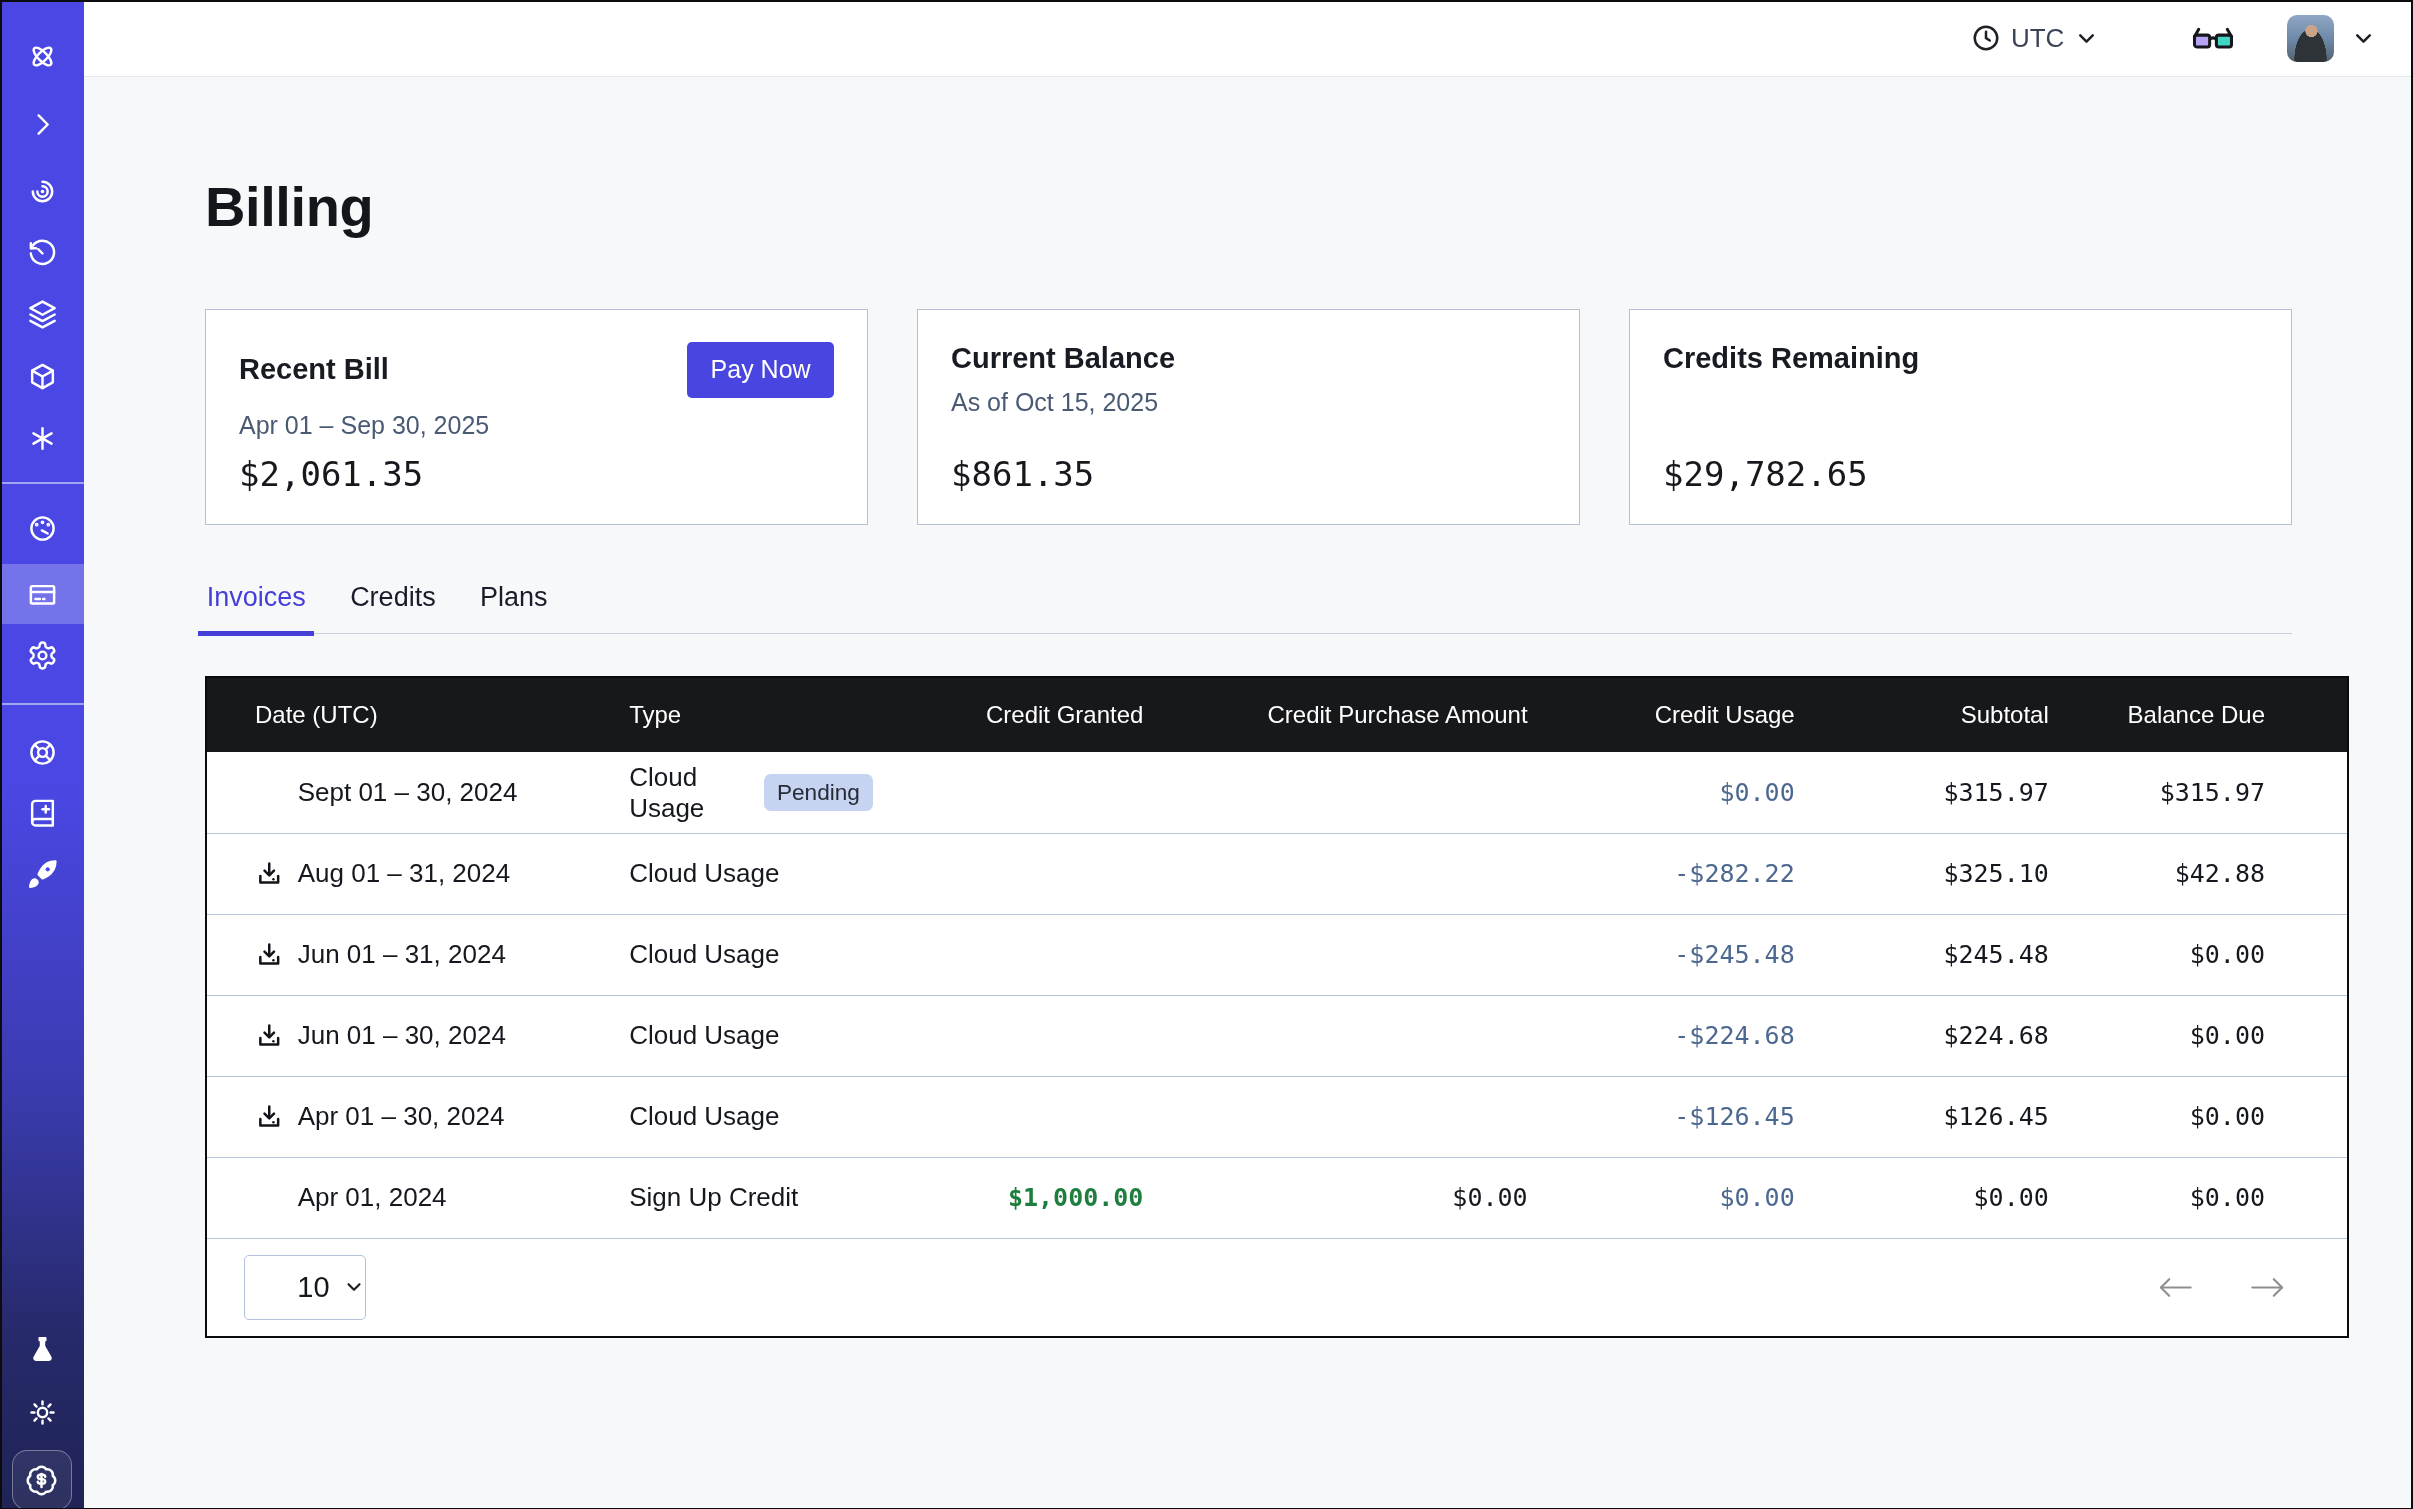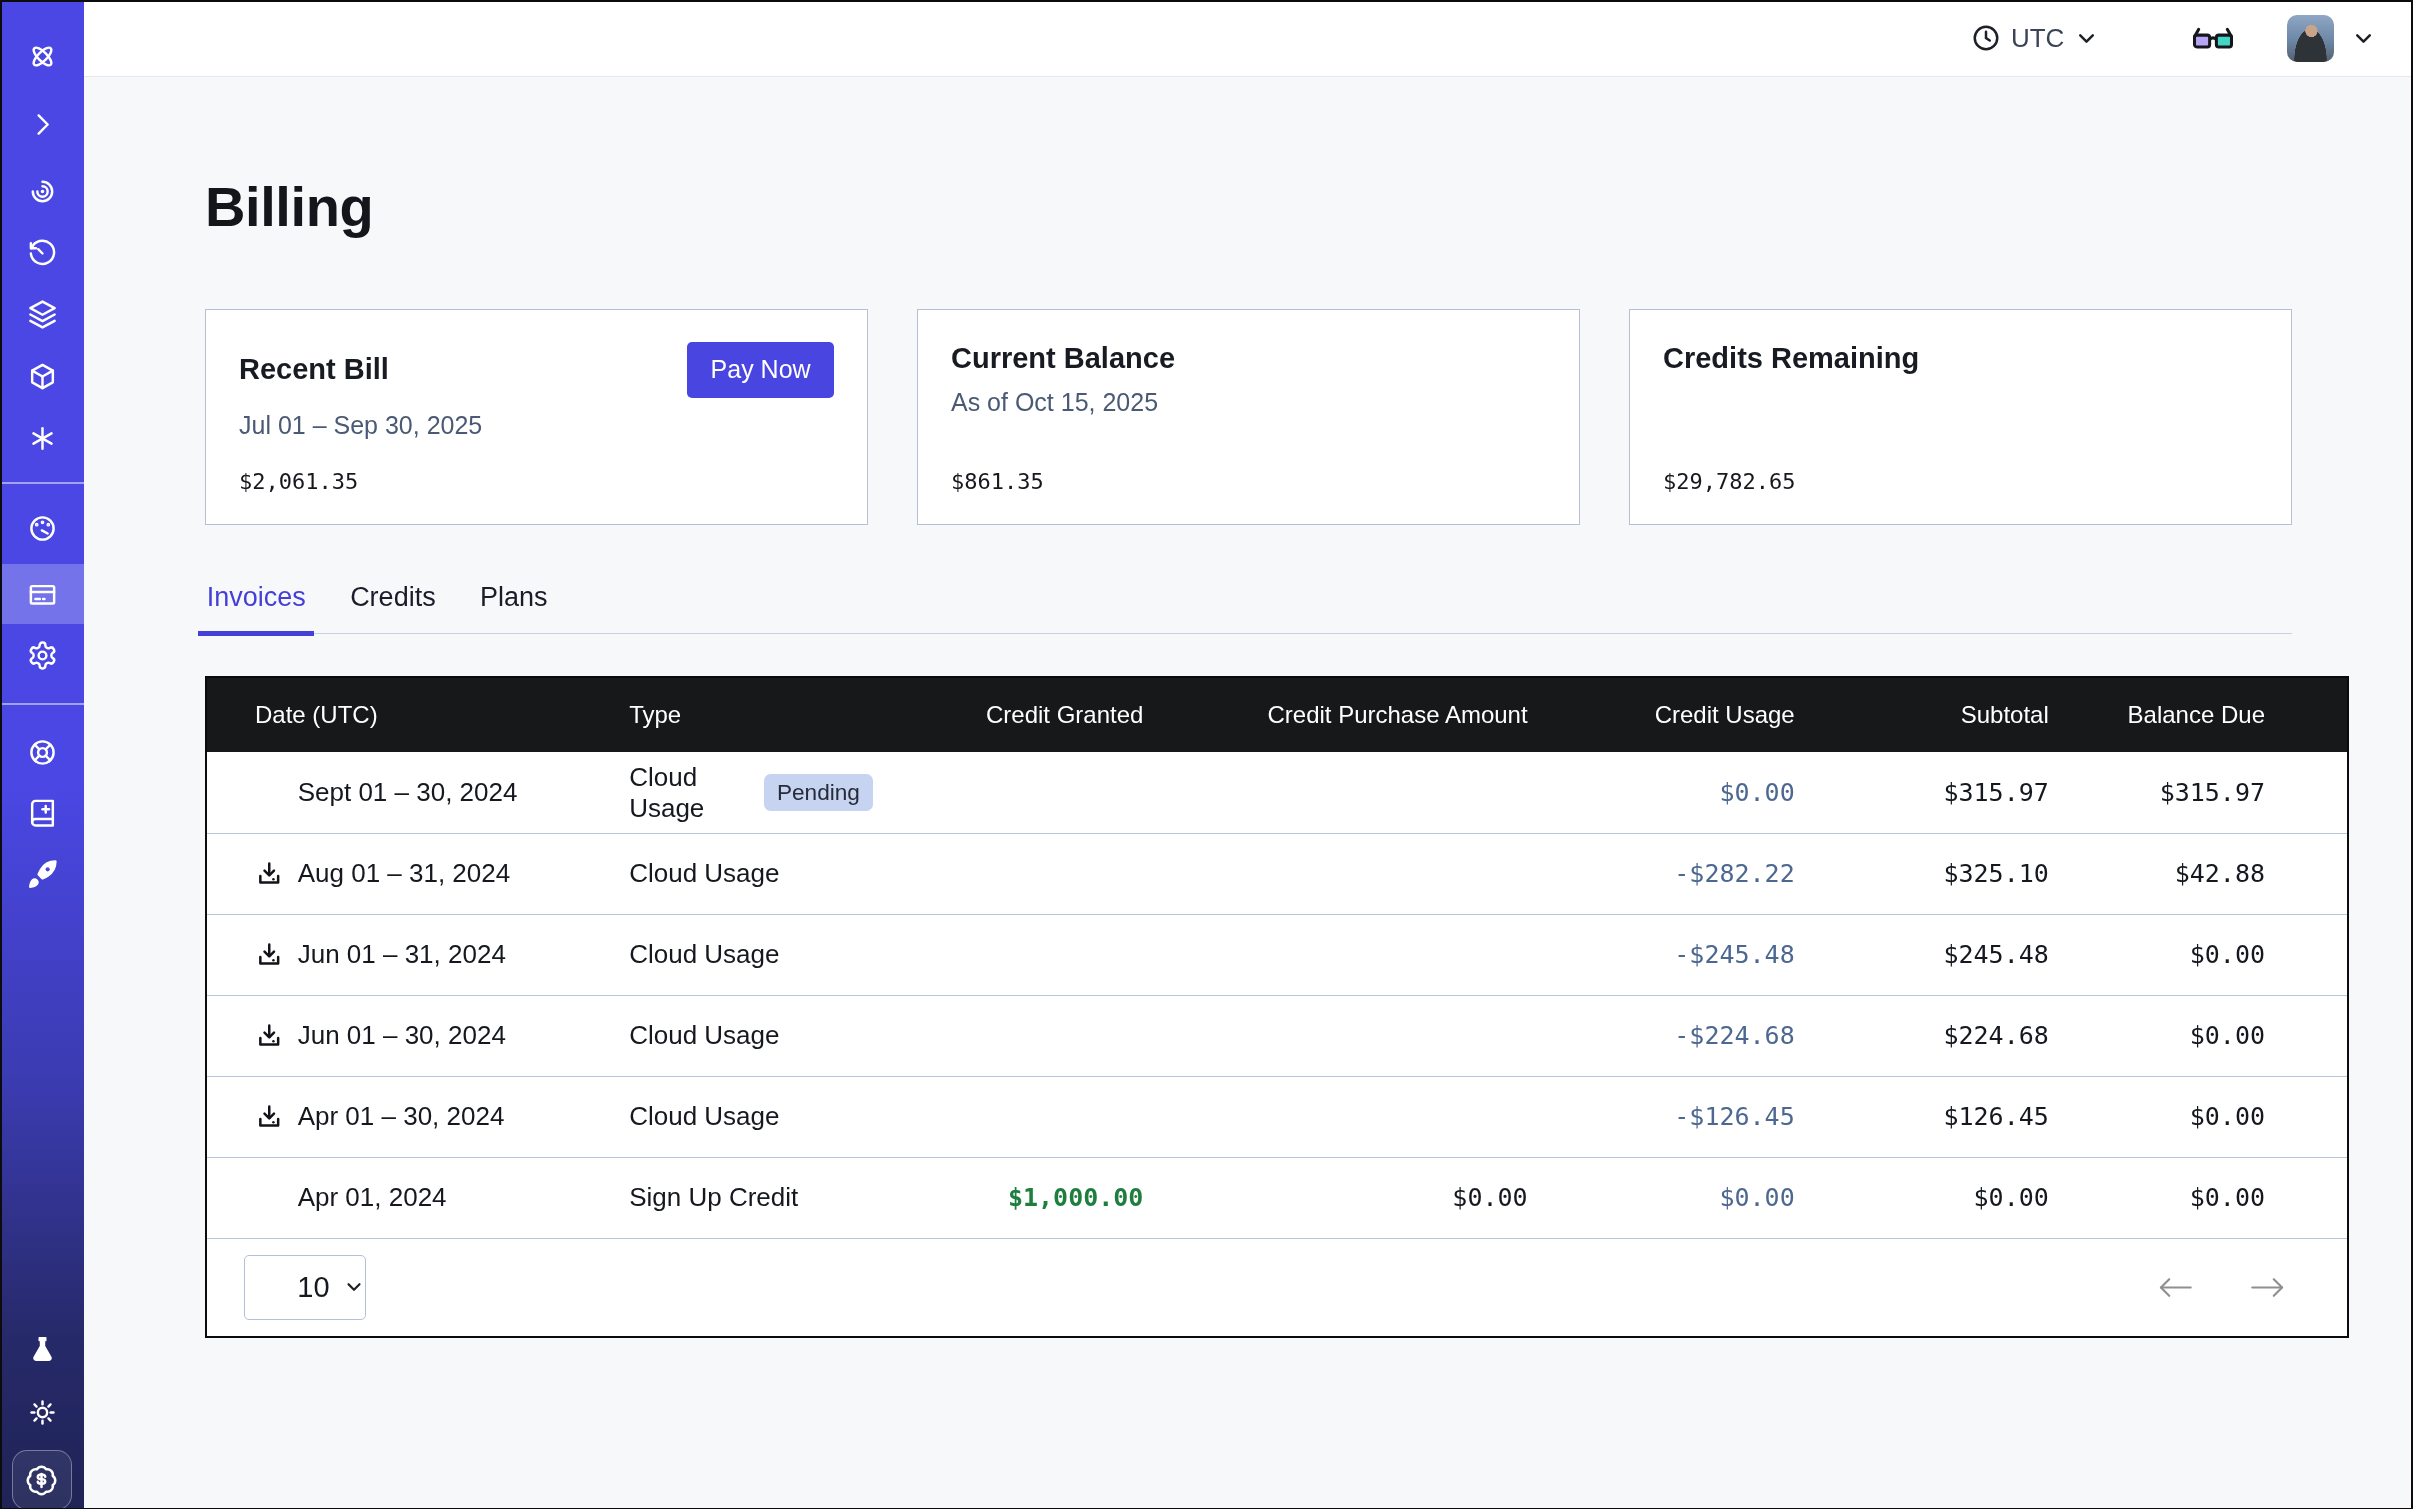--- a/index.html
+++ b/index.html
@@ -36,21 +36,21 @@
 
   
   .main { position:absolute; left:84px; top:77px; right:0; bottom:0; background:#f7f8fa; }
   .page-title { margin:97px 0 0 121px; font-size:56px; font-weight:600; letter-spacing:-0.4px; color:#14161b; }
 
   .cards { display:flex; gap:49px; margin:70px 121px 8px 121px; }
   .card { position:relative; width:680px; height:216px; background:#fff; border:1.7px solid #b5c0d6; padding:32px 33px; }
   .card-head { display:flex; align-items:center; justify-content:space-between; }
   .card-title { font-size:29px; font-weight:600; color:#181b22; }
   .card-sub { margin-top:13.4px; font-size:25px; color:#4a5a74; }
-  .card-amount { position:absolute; left:33px; bottom:30px; font-family:"DejaVu Sans Mono", monospace; font-size:22px; color:#16181d; }
+  .card-amount { position:absolute; left:33px; bottom:30px; font-family:"DejaVu Sans Mono", monospace; font-size:34px; color:#16181d; }
   .pay-btn { background:#4945e1; color:#fff; border:none; font-family:inherit; font-size:25px; padding:13.4px 23.4px; border-radius:5px; cursor:pointer; }
 
   .tabs { display:flex; gap:41px; margin:54px 121px 0 121px; border-bottom:1.7px solid #c9d1df; }
   .tab { font-size:27px; color:#191d2a; padding:3.3px 1.7px 20px 1.7px; cursor:pointer; position:relative; }
   .tab.active { color:#453fd8; }
   .tab.active::after { content:""; position:absolute; left:-6.7px; right:-6.7px; bottom:-2.5px; height:5px; background:#453fd8; }
 
   
   .table-wrap { margin:42px 121px 0 121px; width:2144px; background:#fff; border:2.5px solid #0b0b0d; }
   table { width:100%; border-collapse:collapse; table-layout:fixed; }
@@ -247,21 +247,21 @@
 
   <main class="main">
     <h1 class="page-title">Billing</h1>
 
     <section class="cards">
       <div class="card">
         <div class="card-head">
           <div class="card-title">Recent Bill</div>
           <button class="pay-btn">Pay Now</button>
         </div>
-        <div class="card-sub">Jul 01 – Sep 30, 2025</div>
+        <div class="card-sub">Apr 01 – Sep 30, 2025</div>
         <div class="card-amount">$2,061.35</div>
       </div>
       <div class="card">
         <div class="card-head">
           <div class="card-title">Current Balance</div>
         </div>
         <div class="card-sub">As of Oct 15, 2025</div>
         <div class="card-amount">$861.35</div>
       </div>
       <div class="card">

